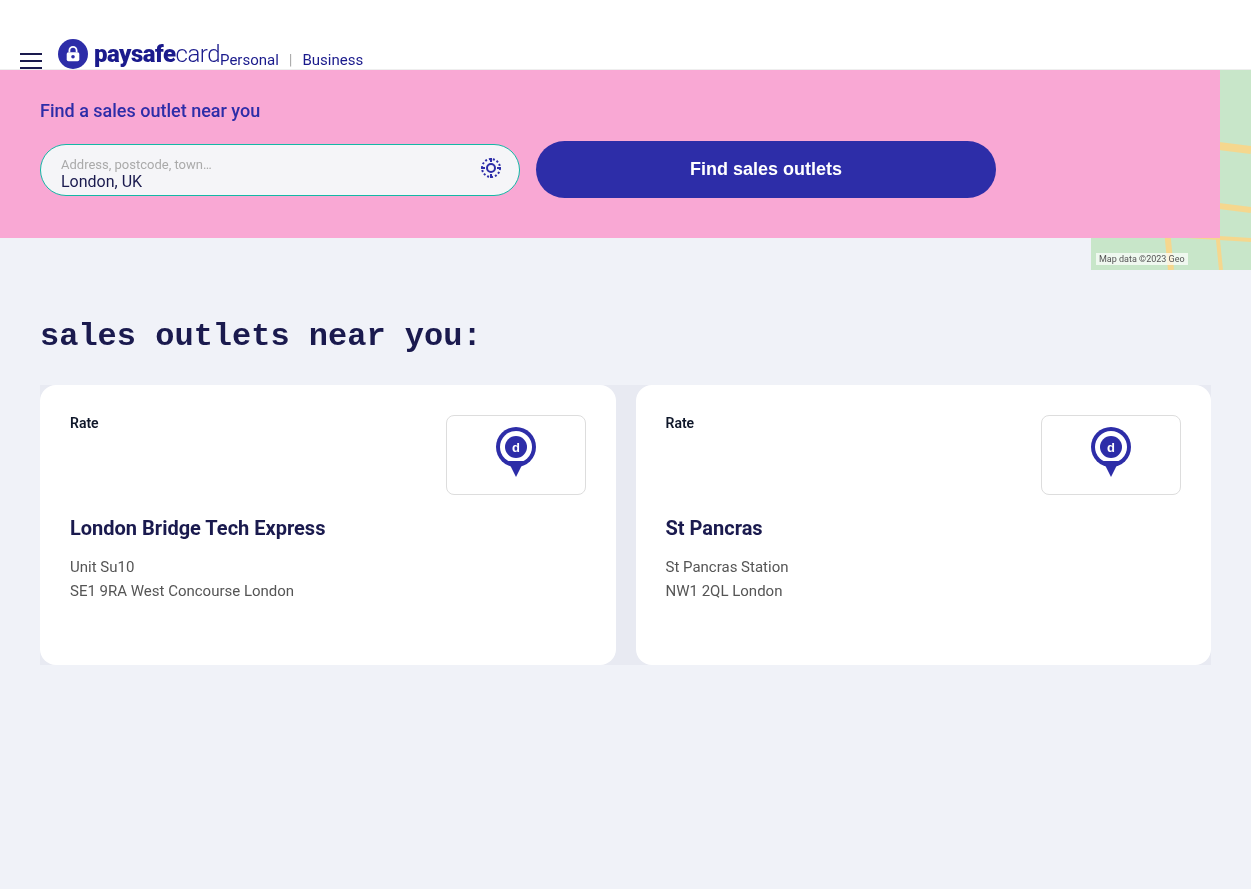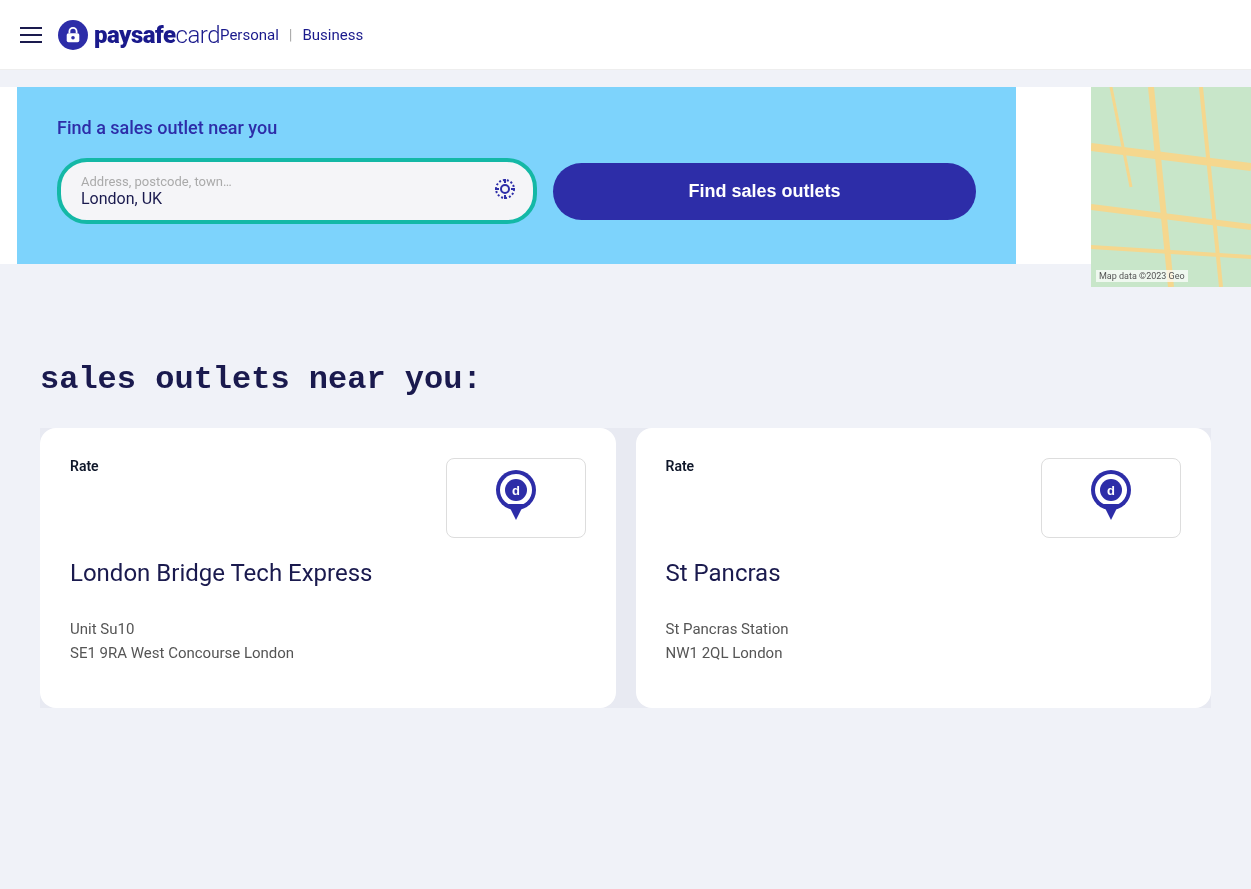--- a/index.html
+++ b/index.html
@@ -13,21 +13,21 @@
 
     
     .header {
       position: fixed;
       top: 0;
       left: 0;
       right: 0;
       height: 70px;
       background: white;
       display: flex;
-      align-items: center;
+      align-items: flex-end;
       padding: 0 20px;
       z-index: 100;
       border-bottom: 1px solid #eee;
     }
     .hamburger {
       display: flex;
       flex-direction: column;
       gap: 5px;
       cursor: pointer;
       margin-right: 16px;
@@ -90,48 +90,48 @@
 
     
     .map-section {
       position: relative;
       background: white;
       width: 100%;
     }
 
     
     .search-card {
-      background: #7dd3fc;
-      margin: 17px;
+      background: #f9a8d4;
+      margin: 0;
       padding: 30px 40px 40px 40px;
       position: relative;
       z-index: 10;
-      width: 999px;
+      width: 1220px;
     }
 
     .search-title {
       color: #2d2da8;
       font-size: 18px;
       font-weight: 500;
       margin-bottom: 20px;
     }
 
     .search-row {
       display: flex;
       align-items: center;
       gap: 16px;
     }
 
     .search-input-wrapper {
       flex: 0 0 480px;
       position: relative;
       background: #f5f5f8;
       border-radius: 30px;
-      padding: 12px 50px 12px 20px;
-      border: 4px solid #14b8a6;
+      padding: 12px 50px 4px 20px;
+      border: 1px solid #14b8a6;
     }
 
     .search-placeholder {
       font-size: 13px;
       color: #aaa;
     }
 
     .search-value {
       font-size: 16px;
       color: #1a1a4e;
@@ -244,25 +244,25 @@
       width: 140px;
       height: 80px;
       border: 1px solid #ddd;
       border-radius: 8px;
       display: flex;
       align-items: center;
       justify-content: center;
     }
 
     .outlet-name {
-      font-size: 24px;
-      font-weight: 400;
+      font-size: 20px;
+      font-weight: 700;
       color: #1a1a4e;
       line-height: 1.3;
-      margin-bottom: 28px;
+      margin-bottom: 14px;
     }
 
     .outlet-address {
       font-size: 15px;
       color: #555;
       line-height: 1.6;
     }
 
     
     .map-svg {

